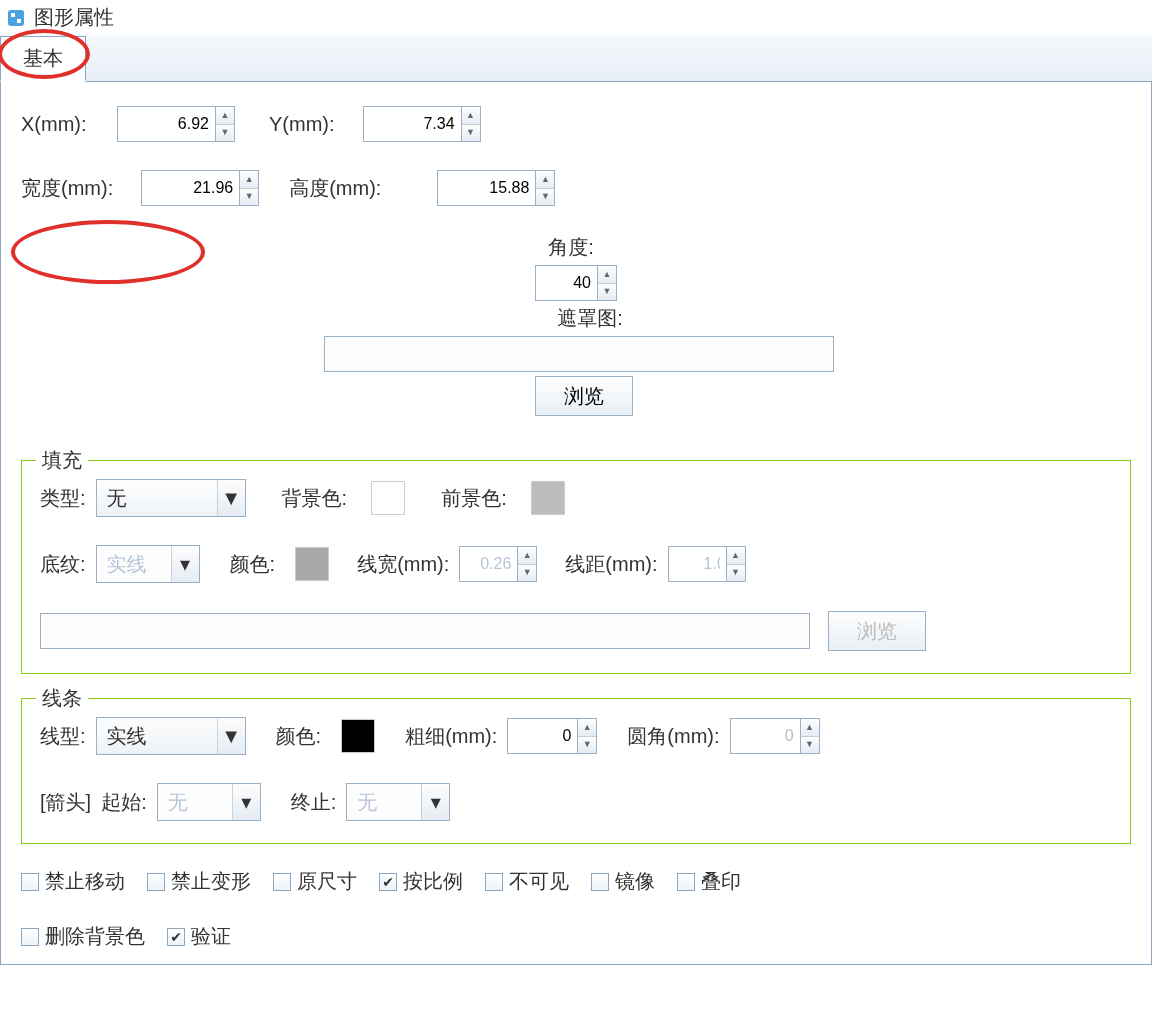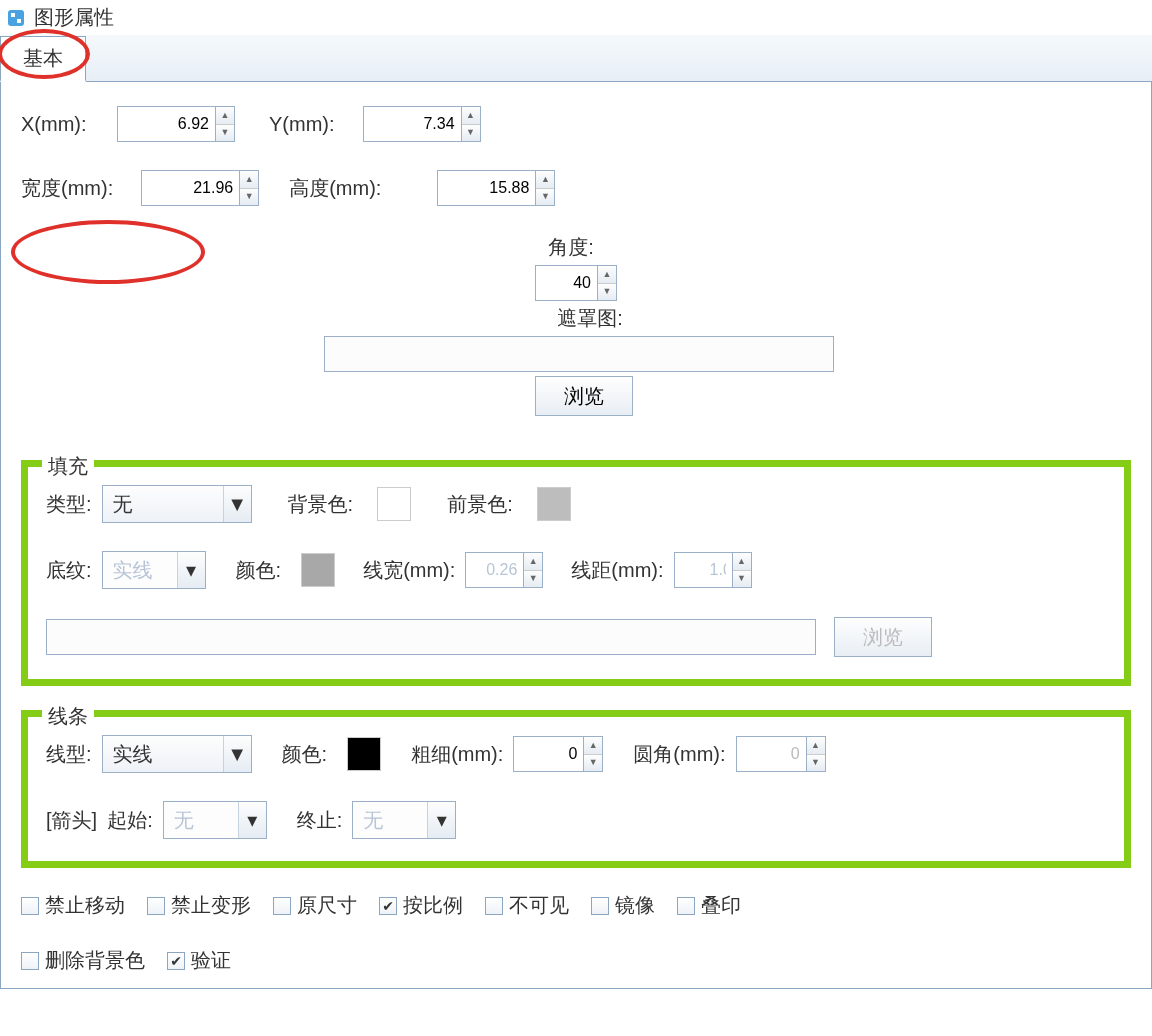--- a/index.html
+++ b/index.html
@@ -16,21 +16,21 @@
 .text-input { height: 36px; border: 1px solid #9bb0c7; padding: 2px 6px; font-size: 20px; background: #fff; }
 .text-input.ro { background: #fcfcfc; }
 .spin { display: inline-flex; align-items: stretch; height: 36px; }
 .spin input { width: 98px; text-align: right; border: 1px solid #9bb0c7; border-right: none; font-size: 16px; padding: 2px 6px; background:#fff; }
 .spin .btns { display: flex; flex-direction: column; border: 1px solid #9bb0c7; }
 .spin .btns div { width: 18px; flex:1; background: linear-gradient(#fdfdfd,#e5ecf3); font-size: 9px; line-height: 1; display:flex; align-items:center; justify-content:center; cursor:pointer; color:#666; border-bottom:1px solid #ccc;}
 .spin .btns div:last-child{border-bottom:none;}
 .id-val { color: #2a5db0; margin-left: 6px; }
 .btn { height: 40px; padding: 0 28px; border: 1px solid #9bb0c7; background: linear-gradient(#fefefe,#e8eef4); cursor: pointer; font-size: 20px; }
 .btn.disabled { color: #bbb; }
-.fieldset { border: 7px solid #84cc16; padding: 18px 18px 22px 18px; margin-bottom: 24px; position: relative; }
+.fieldset { border: 1px solid #84cc16; padding: 18px 18px 22px 18px; margin-bottom: 24px; position: relative; }
 .legend { position: absolute; top: -14px; left: 14px; background: #fff; padding: 0 6px; }
 .dropdown { display:inline-flex; align-items:stretch; height:38px; border:1px solid #9bb0c7; }
 .dropdown .dval { padding: 4px 10px; min-width: 120px; display:flex; align-items:center; background:linear-gradient(#fdfdfd,#eef2f7);}
 .dropdown .darrow { width:28px; display:flex; align-items:center; justify-content:center; background:linear-gradient(#fdfdfd,#e5ecf3); border-left:1px solid #c5d2e0; cursor:pointer;}
 .dropdown.small .dval{min-width:74px;}
 .dropdown.disabled .dval{color:#b8c5d6; background:#fdfdfd;}
 .swatch { width: 34px; height: 34px; border:1px solid #ccc; display:inline-block;}
 .cb { display:inline-flex; align-items:center; margin-right: 22px; cursor:pointer;}
 .cbbox { width:18px; height:18px; border:1px solid #8aa6c1; margin-right:6px; display:flex; align-items:center; justify-content:center; font-size:14px; background:linear-gradient(#fff,#eef2f7);}
 .hl-circle { position:absolute; border:4px solid #e0302a; border-radius:50%; pointer-events:none; }

